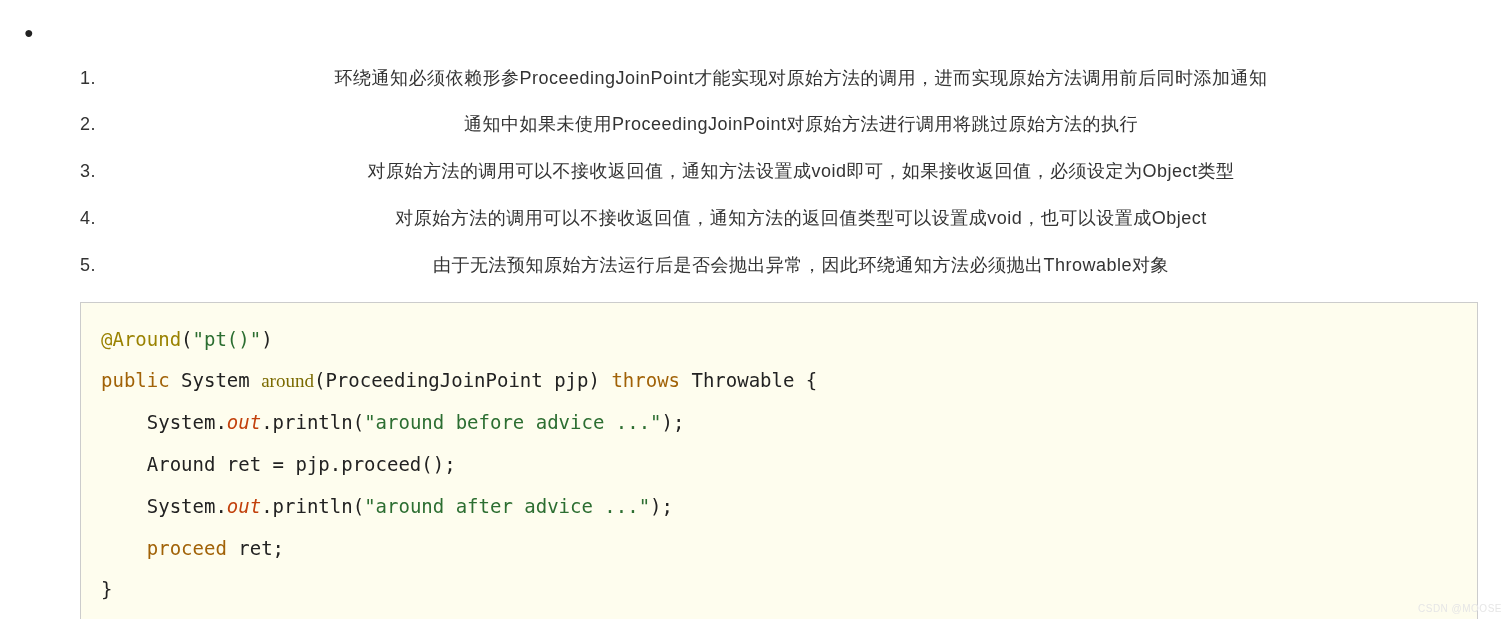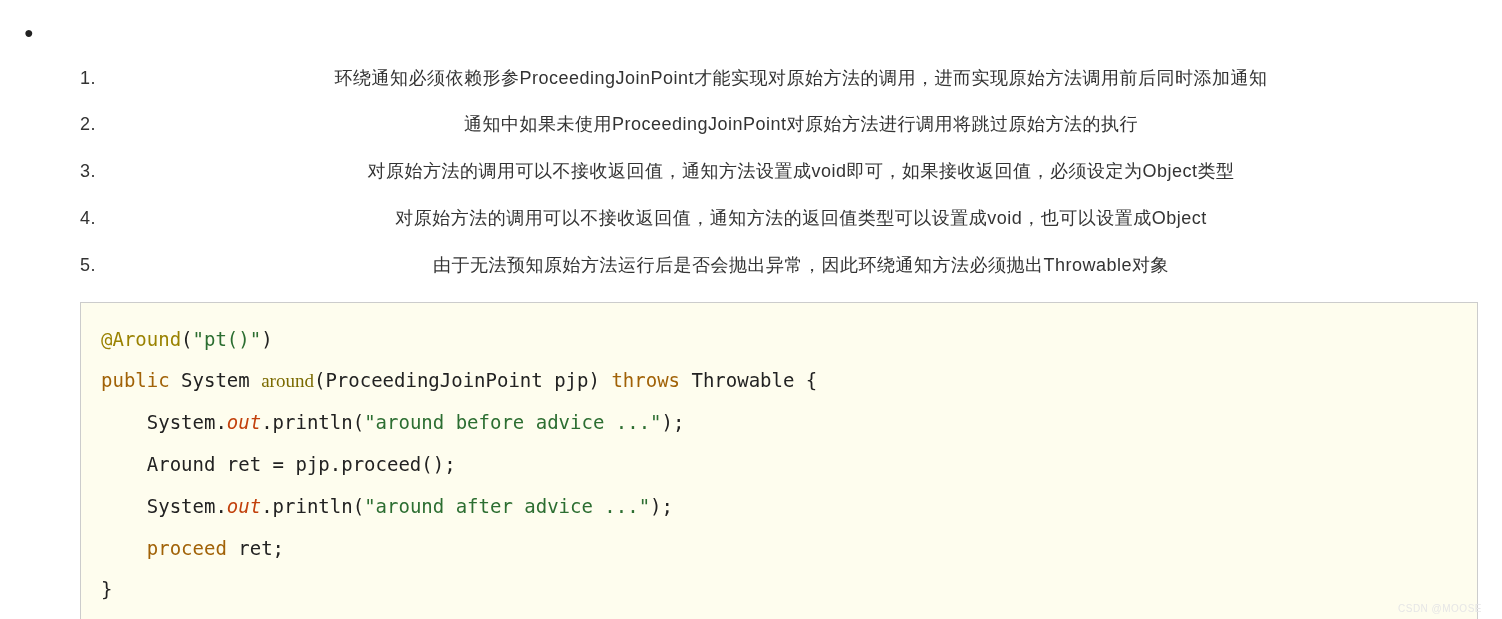--- a/index.html
+++ b/index.html
@@ -70,21 +70,21 @@
       color: #222;
       overflow-x: auto;
     }
     .tok-annotation { color: #9a8200; }
     .tok-keyword { color: #a16207; }
     .tok-method { color: #7a6a00; font-family: Liberation Serif, serif; }
     .tok-static-field { color: #c2410c; font-style: italic; }
     .tok-string { color: #2c6e31; }
     .watermark {
       position: fixed;
-      right: 20px;
+      right: 0;
       bottom: 2px;
       font-size: 10px;
       color: #e6e6e6;
       letter-spacing: 0.5px;
       font-family: Arial, sans-serif;
     }
   </style>
 </head>
 <body>
 

